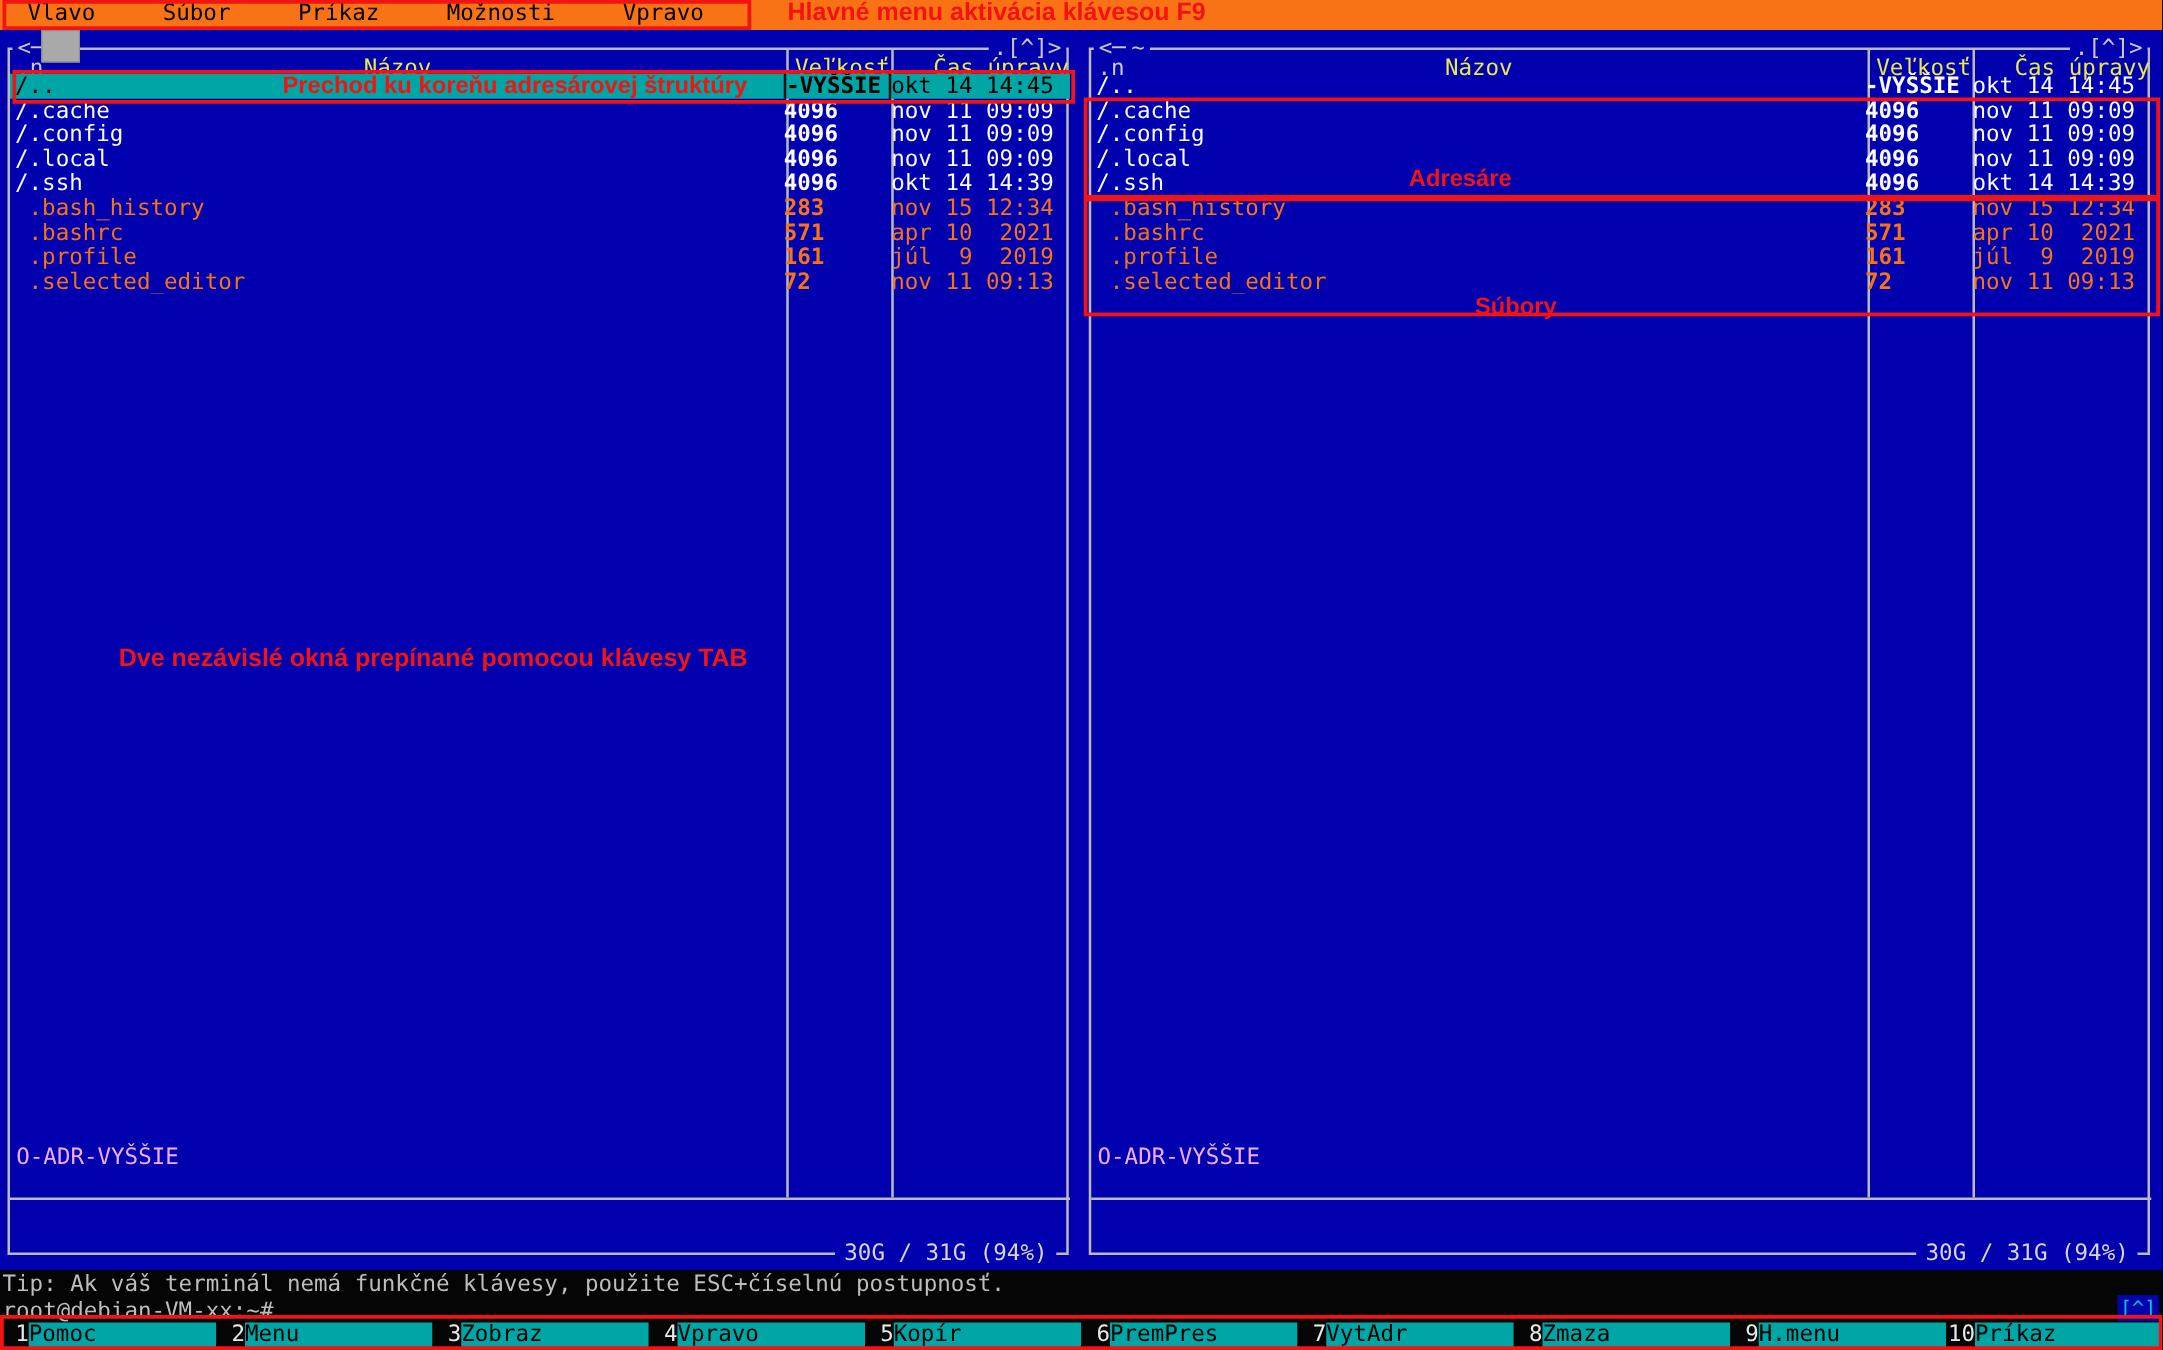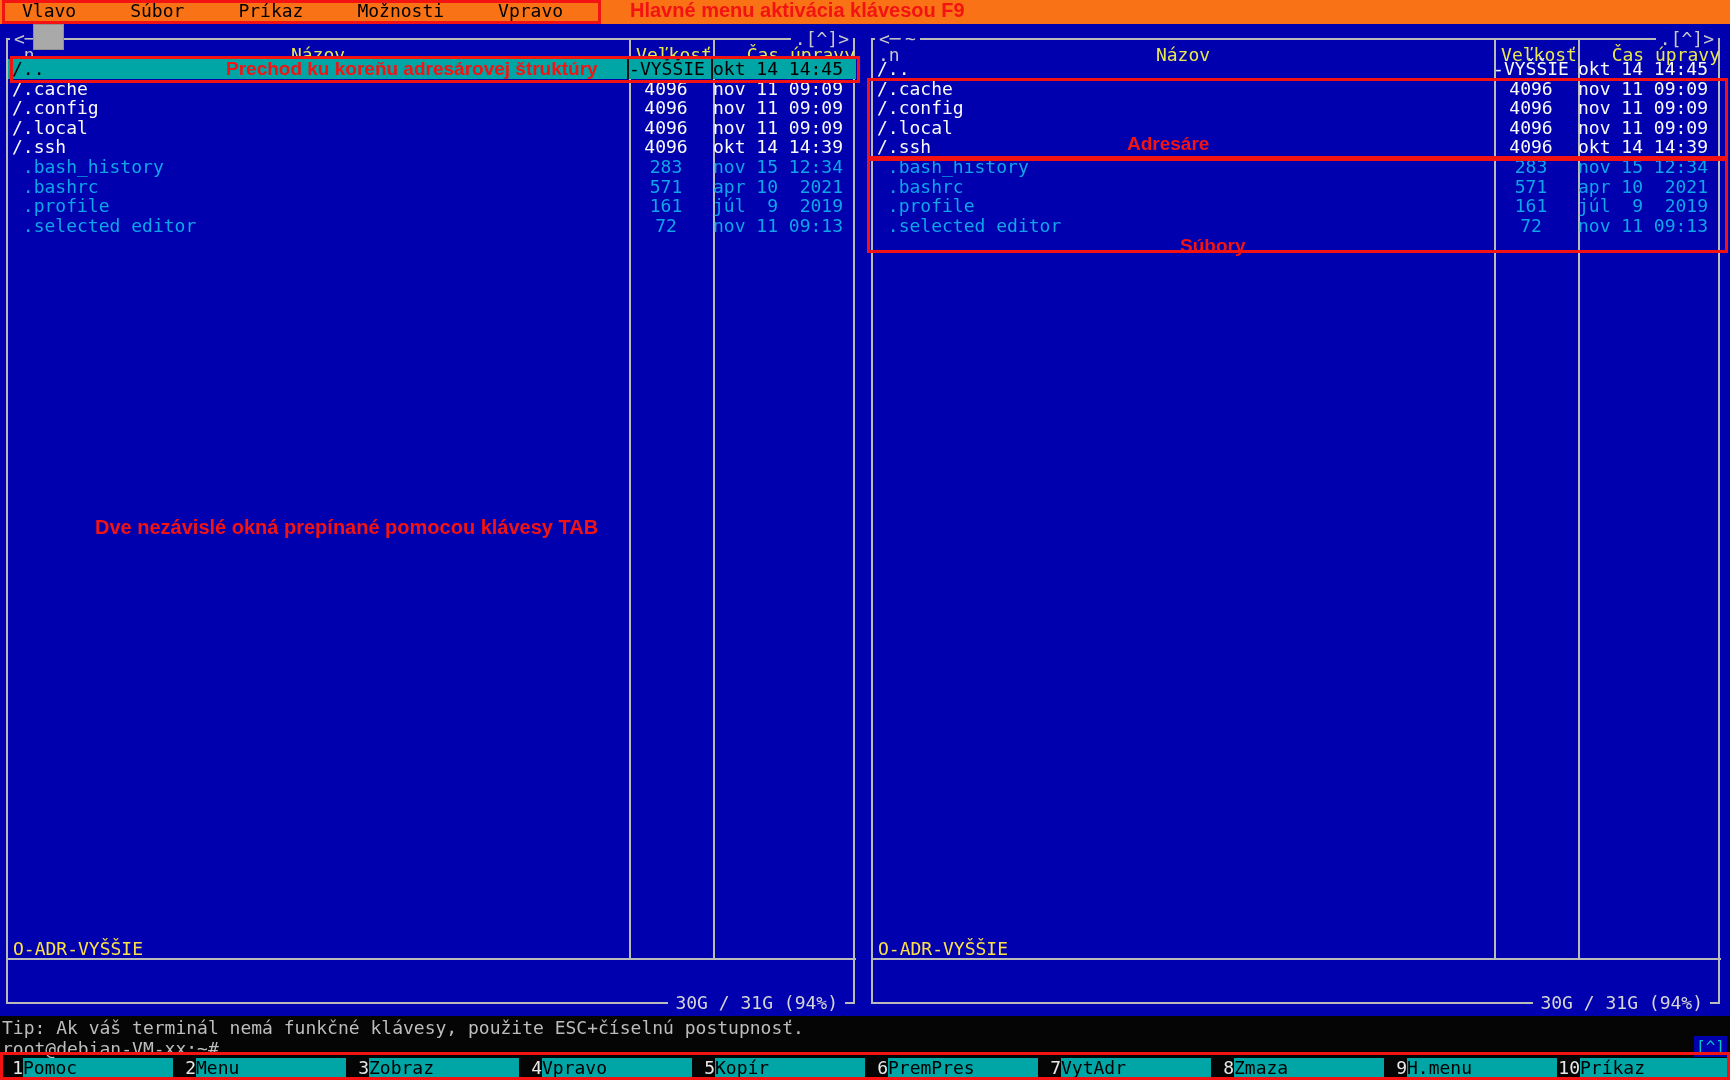--- a/index.html
+++ b/index.html
@@ -19,29 +19,29 @@
   .toplabel{position:absolute;top:5px;background:#0000ae;color:#c9c9c9;padding:0 4px;white-space:pre;}
   .tl-arrow{left:10px;} .tl-path{left:36px;} .tl-right{right:12px;}
   .hdr{position:absolute;top:21px;color:#e9e94f;white-space:pre;}
   .hdr-sort{left:13px;color:#c9c9c9;}
   .hdr-name{left:8px;width:620px;text-align:center;}
   .hdr-size{left:633px;width:82px;text-align:center;}
   .hdr-time{left:717px;width:138px;text-align:right;}
   .vline{position:absolute;top:16px;width:2px;height:918px;background:#bababa;}
   .vline.v1{left:629px;} .vline.v2{left:713px;}
   .rows{position:absolute;left:8px;top:35px;width:848px;}
-  .row{display:flex;height:19.6px;white-space:pre;color:#0ea5e9;}
+  .row{display:flex;height:19.6px;white-space:pre;color:#f97316;}
   .row .c-name{width:619px;overflow:hidden;padding-left:4px;box-sizing:border-box;}
-  .row .c-size{width:86px;text-align:center;padding-right:8px;box-sizing:border-box;}
+  .row .c-size{width:86px;text-align:left;padding-right:8px;box-sizing:border-box;font-weight:bold;}
   .row .c-time{flex:1;box-sizing:border-box;}
   .row.dir,.row.updir{color:#fafafa;}
   .row.selected{background:#00a5a5;color:#000;}
   .row.selected .c-size{border-left:2px solid #111;border-right:2px solid #111;padding-right:6px;}
   .hsep{position:absolute;left:8px;top:934px;width:848px;height:2px;background:#bababa;}
-  .ministatus{position:absolute;left:13px;top:915px;color:#fde047;white-space:pre;}
+  .ministatus{position:absolute;left:13px;top:892px;color:#f0abfc;white-space:pre;}
   .usage{position:absolute;top:969px;right:20px;background:#0000ae;color:#d6d6d6;padding:0 7px;white-space:pre;}
   
   #console{position:absolute;left:0;top:1016px;width:1730px;height:64px;background:#050505;color:#bdbdbd;}
   #tip{position:absolute;left:2px;top:2px;white-space:pre;}
   #prompt{position:absolute;left:2px;top:23px;white-space:pre;}
   #panel-up{position:absolute;left:1694px;top:20px;width:33px;height:21px;background:#0000ae;
             color:#00c8c8;text-align:center;font-size:16px;line-height:21px;}
   
   #keybar{position:absolute;left:0;top:1058px;width:1730px;height:22px;display:flex;}
   .fkey{display:flex;width:173px;flex:0 0 173px;cursor:default;}

